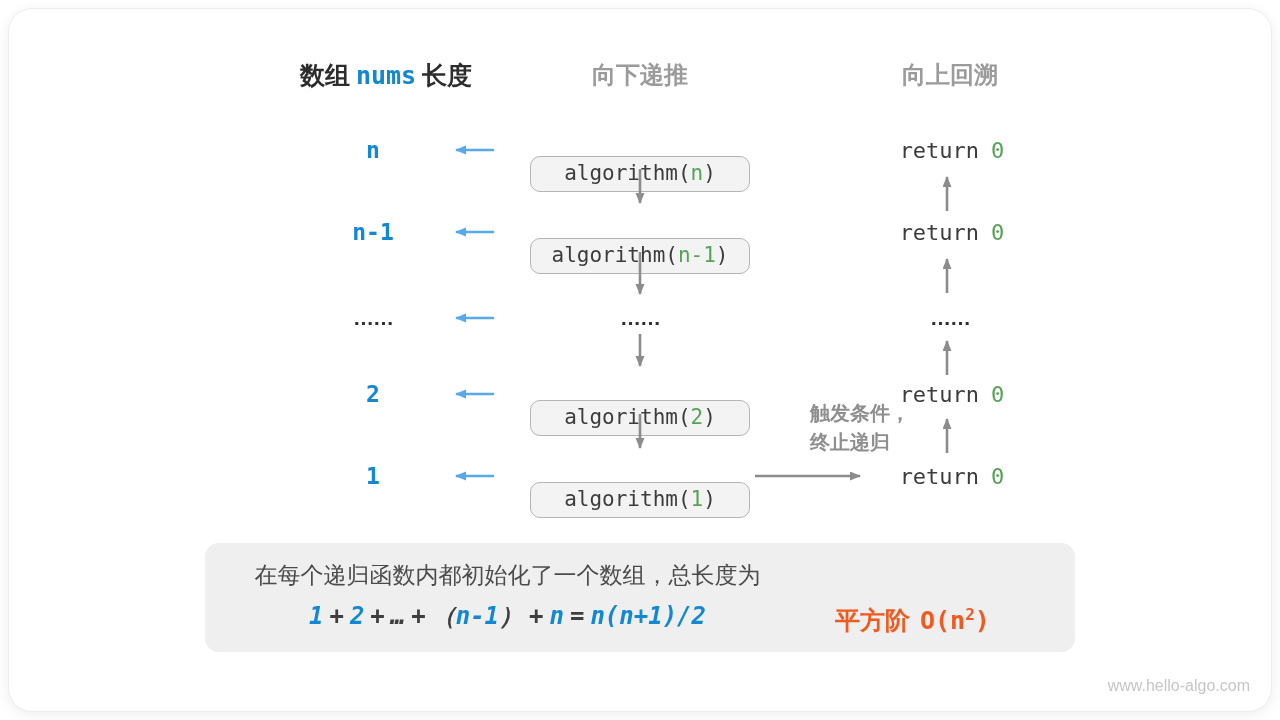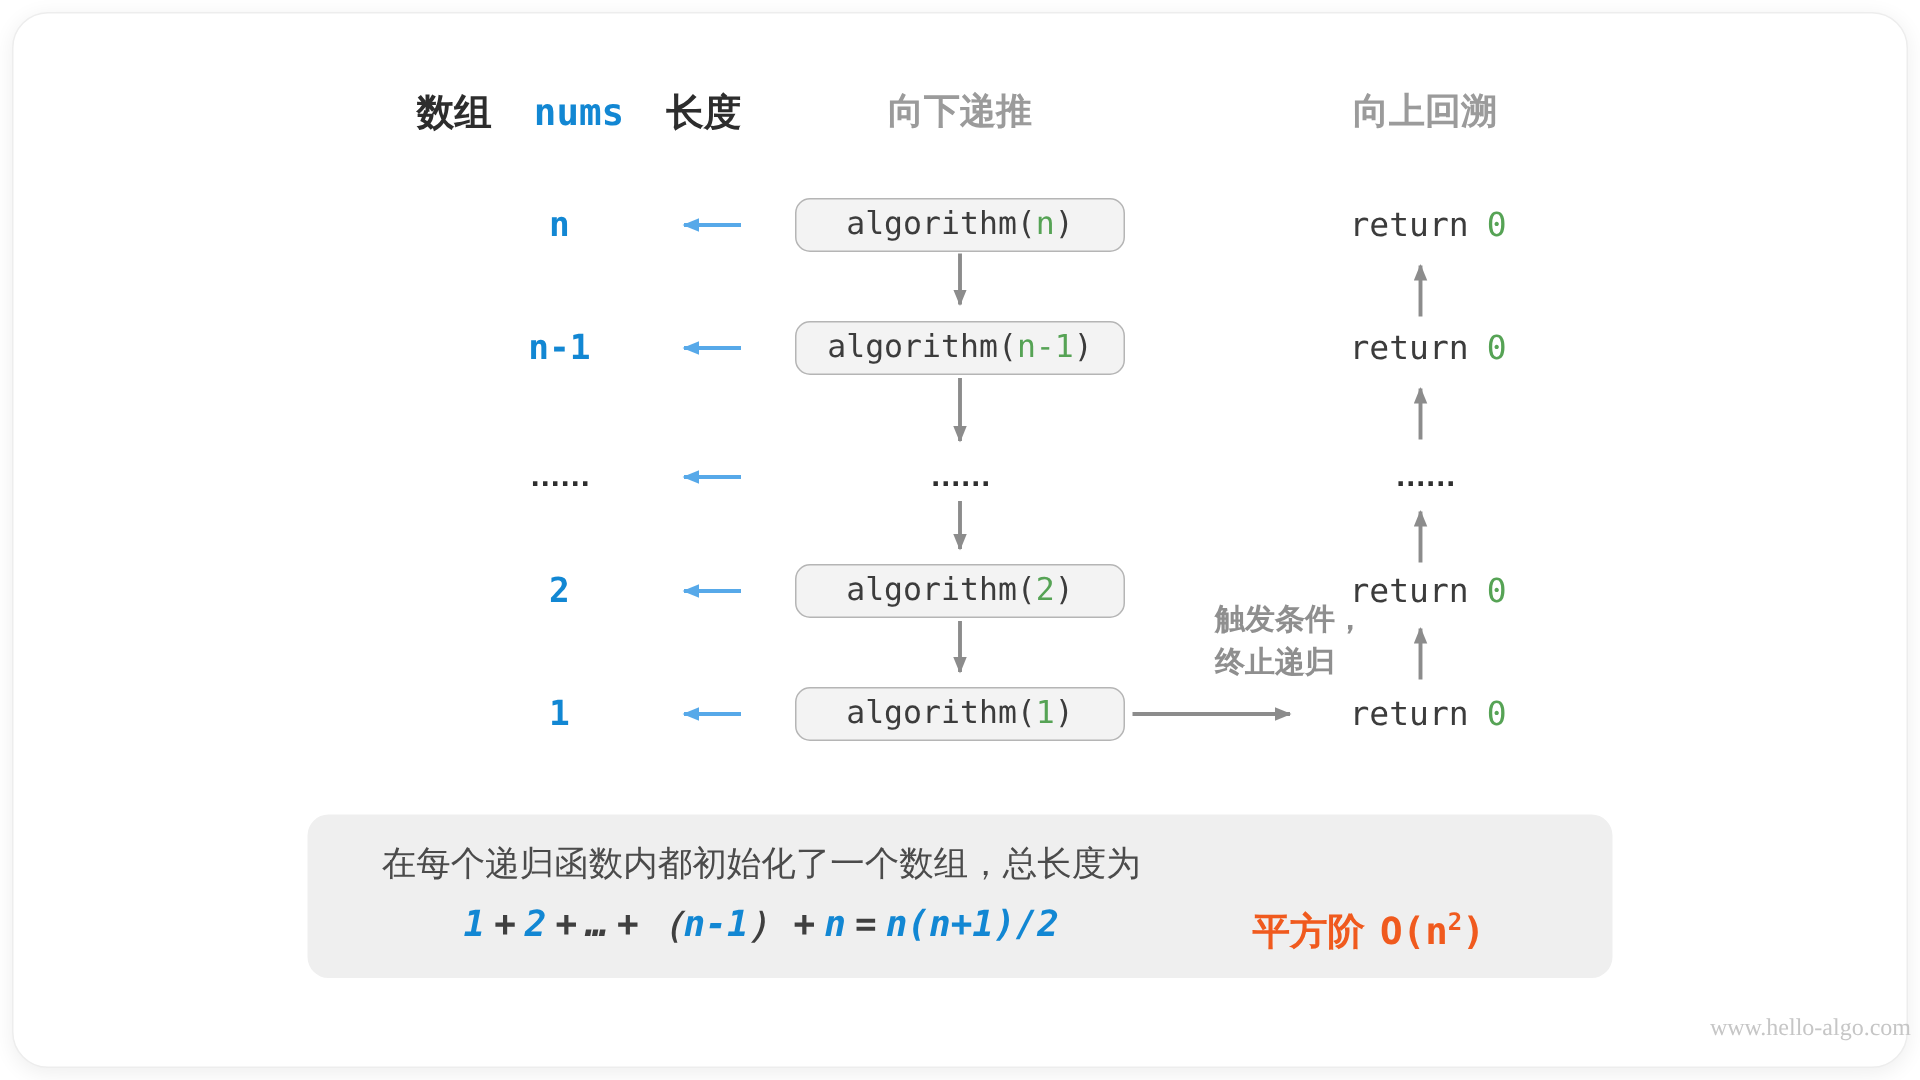--- a/index.html
+++ b/index.html
@@ -9,36 +9,36 @@
         border:1px solid #ededed;border-radius:24px;
         box-shadow:0 3px 14px rgba(0,0,0,0.07);}
   .abs{position:absolute;}
   .mono{font-family:"DejaVu Sans Mono","Liberation Mono",monospace;}
 
   
   .hdr{top:60px;height:30px;line-height:30px;font-size:25px;font-weight:bold;
        text-align:center;white-space:nowrap;}
   .hdr-left{left:246px;width:280px;color:#2d2d2d;}
   .hdr-left .code{color:#1287d3;font-family:"DejaVu Sans Mono","Liberation Mono",monospace;
-                  margin:0 28px;}
+                  margin:0 6px;}
   .hdr-gray{color:#9b9b9b;font-size:24px;}
   .hdr-mid{left:540px;width:200px;}
   .hdr-right{left:850px;width:200px;}
 
   
   .count{left:310px;width:126px;text-align:center;color:#1287d3;font-weight:bold;
          font-size:23px;line-height:26px;}
   .ellipsis-txt{color:#2f2f2f;font-weight:bold;font-size:21px;letter-spacing:-1px;
                 line-height:24px;}
 
   
   .callbox{left:530px;width:220px;height:36px;background:#f3f3f3;
            border:1.5px solid #b5b5b5;border-radius:10px;box-sizing:border-box;
            text-align:center;line-height:33px;font-size:21px;color:#3c3c3c;
-           white-space:nowrap;}
+           white-space:nowrap;margin-top:24px;}
   .green{color:#56a355;}
   .mid-ellipsis{left:577px;width:126px;text-align:center;}
 
   
   .ret{left:880px;width:144px;text-align:center;font-size:22px;color:#3c3c3c;
        line-height:25px;white-space:nowrap;}
   .ret .pre{margin-right:12px;}
   .right-ellipsis{left:887px;width:126px;text-align:center;}
 
   
@@ -57,22 +57,22 @@
   .tok-blue{color:#1287d3;}
   .tok-dark{color:#3f3f3f;}
   .res-title{left:845px;top:557px;width:230px;text-align:center;color:#343434;
              font-weight:bold;font-size:24px;line-height:28px;white-space:nowrap;}
   .res-order{left:835px;top:599px;width:250px;color:#f05a1e;
              font-weight:bold;font-size:25px;line-height:32px;white-space:nowrap;}
   .res-order .bigO{font-family:"DejaVu Sans Mono","Liberation Mono",monospace;margin-left:10px;}
   .res-order sup{font-size:16px;}
 
   
-  .watermark{left:1084px;top:677px;width:190px;text-align:right;color:#c6c6c6;
-             font-size:16px;font-family:Liberation Serif, serif;}
+  .watermark{left:1060px;top:677px;width:190px;text-align:right;color:#c6c6c6;
+             font-size:16px;font-family:Liberation Sans, sans-serif;}
 
   svg.layer{position:absolute;left:0;top:0;pointer-events:none;}
 </style>
 </head>
 <body>
 
 <div class="stage">
   <div class="card"></div>
 
   <div class="abs hdr hdr-left">

